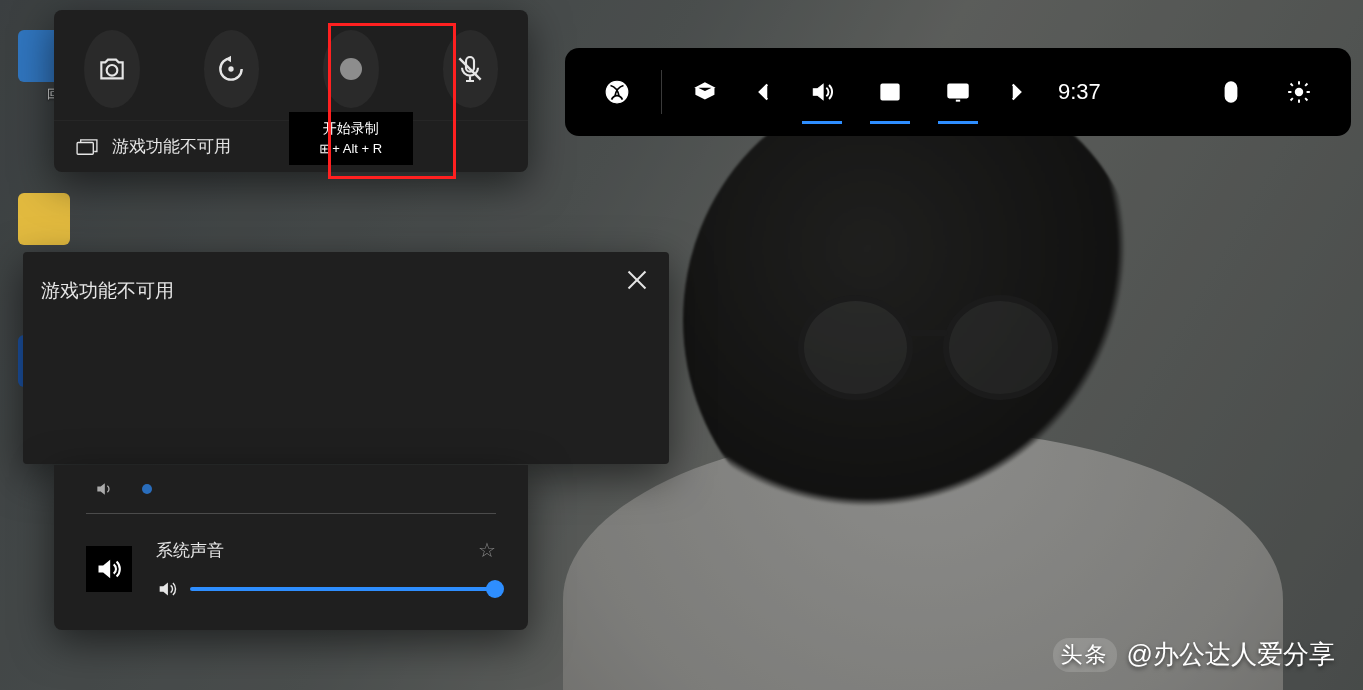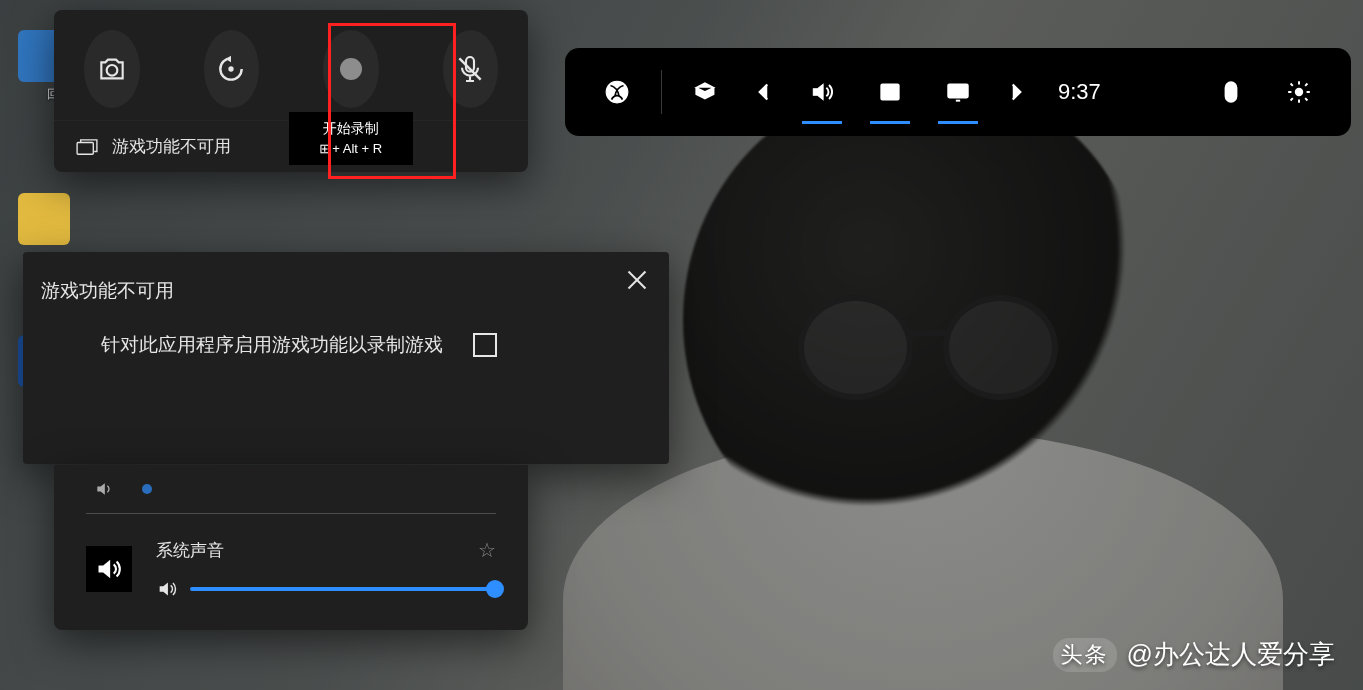--- a/index.html
+++ b/index.html
@@ -144,24 +144,20 @@
         <path d="M5 5V2h18v13h-3"></path>
       </svg>
     <span>游戏功能不可用</span>
   </div>
   <div class="highlight-box"></div>
 </div>
 
 <div class="panel dialog">
   <div class="close"></div>
   <div class="dialog-title">游戏功能不可用</div>
-  <div class="dialog-body">
-    <span>针对此应用程序启用游戏功能以录制游戏</span>
-    <span class="checkbox"></span>
-  </div>
 </div>
 
 <div class="panel audio">
   <div class="audio-top">
     <svg class="vol-icon" viewBox="0 0 24 24" style="width:20px;height:20px;">
         <path d="M4 9v6h4l5 4V5L8 9H4z" fill="#e6e6e6"></path>
         <path d="M16 8a5 5 0 010 8" stroke="#e6e6e6" stroke-width="1.6" fill="none"></path>
       </svg>
     <span class="mini-dot"></span>
   </div>

